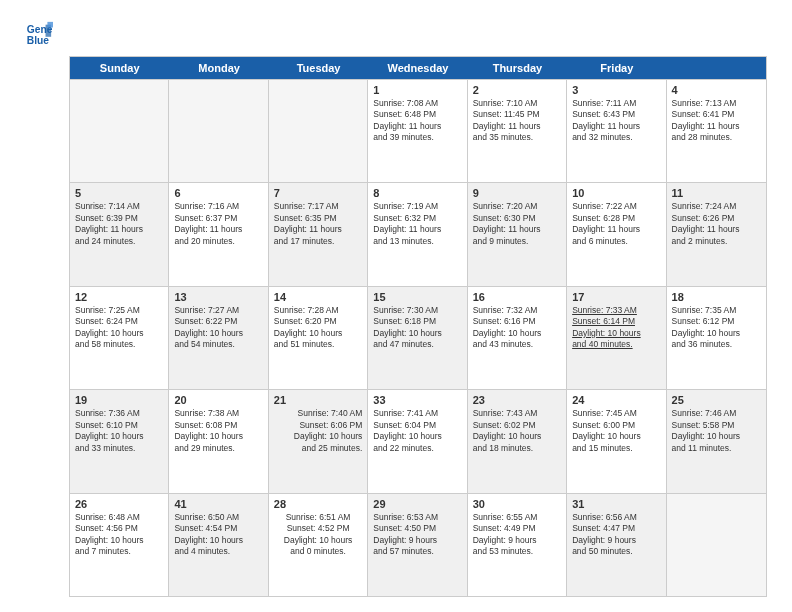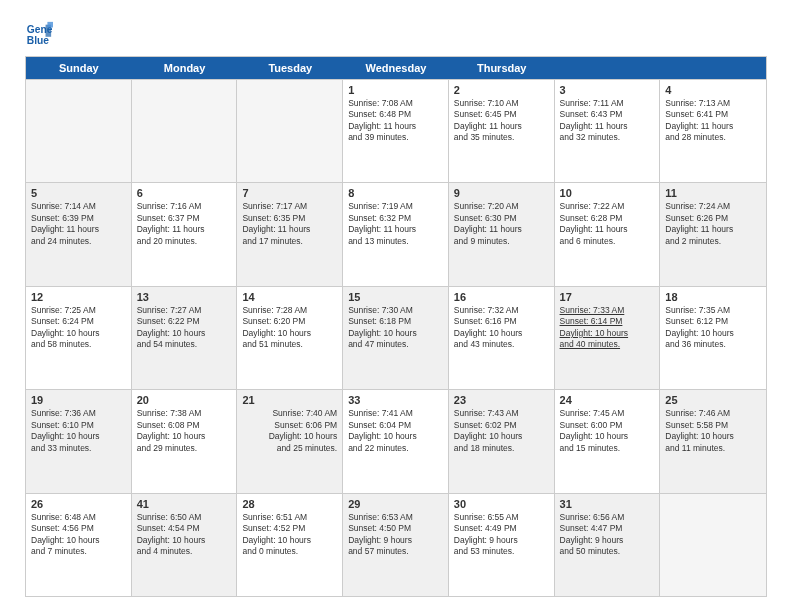--- a/index.html
+++ b/index.html
@@ -43,20 +43,21 @@
     }
     .subtitle {
       font-size: 13px;
       color: #444;
     }
     .calendar {
       flex: 1;
       display: flex;
       flex-direction: column;
       border: 1px solid #ccc;
+      margin-left: 44px;
     }
     .cal-header {
       display: grid;
       grid-template-columns: repeat(7, 1fr);
       background: #1a5fa8;
     }
     .cal-header-cell {
       color: #fff;
       font-size: 11px;
       font-weight: bold;
@@ -118,37 +119,38 @@
     </div>
   </div>
 
   <div class="calendar">
     <div class="cal-header">
     <div class="cal-header-cell">Sunday</div>
         <div class="cal-header-cell">Monday</div>
         <div class="cal-header-cell">Tuesday</div>
         <div class="cal-header-cell">Wednesday</div>
         <div class="cal-header-cell">Thursday</div>
+        <div class="cal-header-cell">Friday</div>
       </div>
     <div class="cal-body">
     <div class="cal-row">
           <div class="cal-cell empty"></div>
           <div class="cal-cell empty"></div>
           <div class="cal-cell empty"></div>
           <div class="cal-cell">
             <span class="day-num">1</span>
             <div class="cell-text" style="white-space: pre-line;">Sunrise: 7:08 AM
 Sunset: 6:48 PM
 Daylight: 11 hours
 and 39 minutes.</div>
           </div>
           <div class="cal-cell">
             <span class="day-num">2</span>
             <div class="cell-text" style="white-space: pre-line;">Sunrise: 7:10 AM
-Sunset: 6:45 PM
+Sunset: 11:45 PM
 Daylight: 11 hours
 and 35 minutes.</div>
           </div>
           <div class="cal-cell">
             <span class="day-num">3</span>
             <div class="cell-text" style="white-space: pre-line;">Sunrise: 7:11 AM
 Sunset: 6:43 PM
 Daylight: 11 hours
 and 32 minutes.</div>
           </div>
@@ -323,21 +325,21 @@
           </div>
           <div class="cal-cell shaded">
             <span class="day-num">41</span>
             <div class="cell-text" style="white-space: pre-line;">Sunrise: 6:50 AM
 Sunset: 4:54 PM
 Daylight: 10 hours
 and 4 minutes.</div>
           </div>
           <div class="cal-cell">
             <span class="day-num">28</span>
-            <div class="cell-text" style="white-space: pre-line;">Sunrise: 6:51 AM
+            <div class="cell-text" style="white-space: pre-line; text-align: center;">Sunrise: 6:51 AM
 Sunset: 4:52 PM
 Daylight: 10 hours
 and 0 minutes.</div>
           </div>
           <div class="cal-cell shaded">
             <span class="day-num">29</span>
             <div class="cell-text" style="white-space: pre-line;">Sunrise: 6:53 AM
 Sunset: 4:50 PM
 Daylight: 9 hours
 and 57 minutes.</div>

